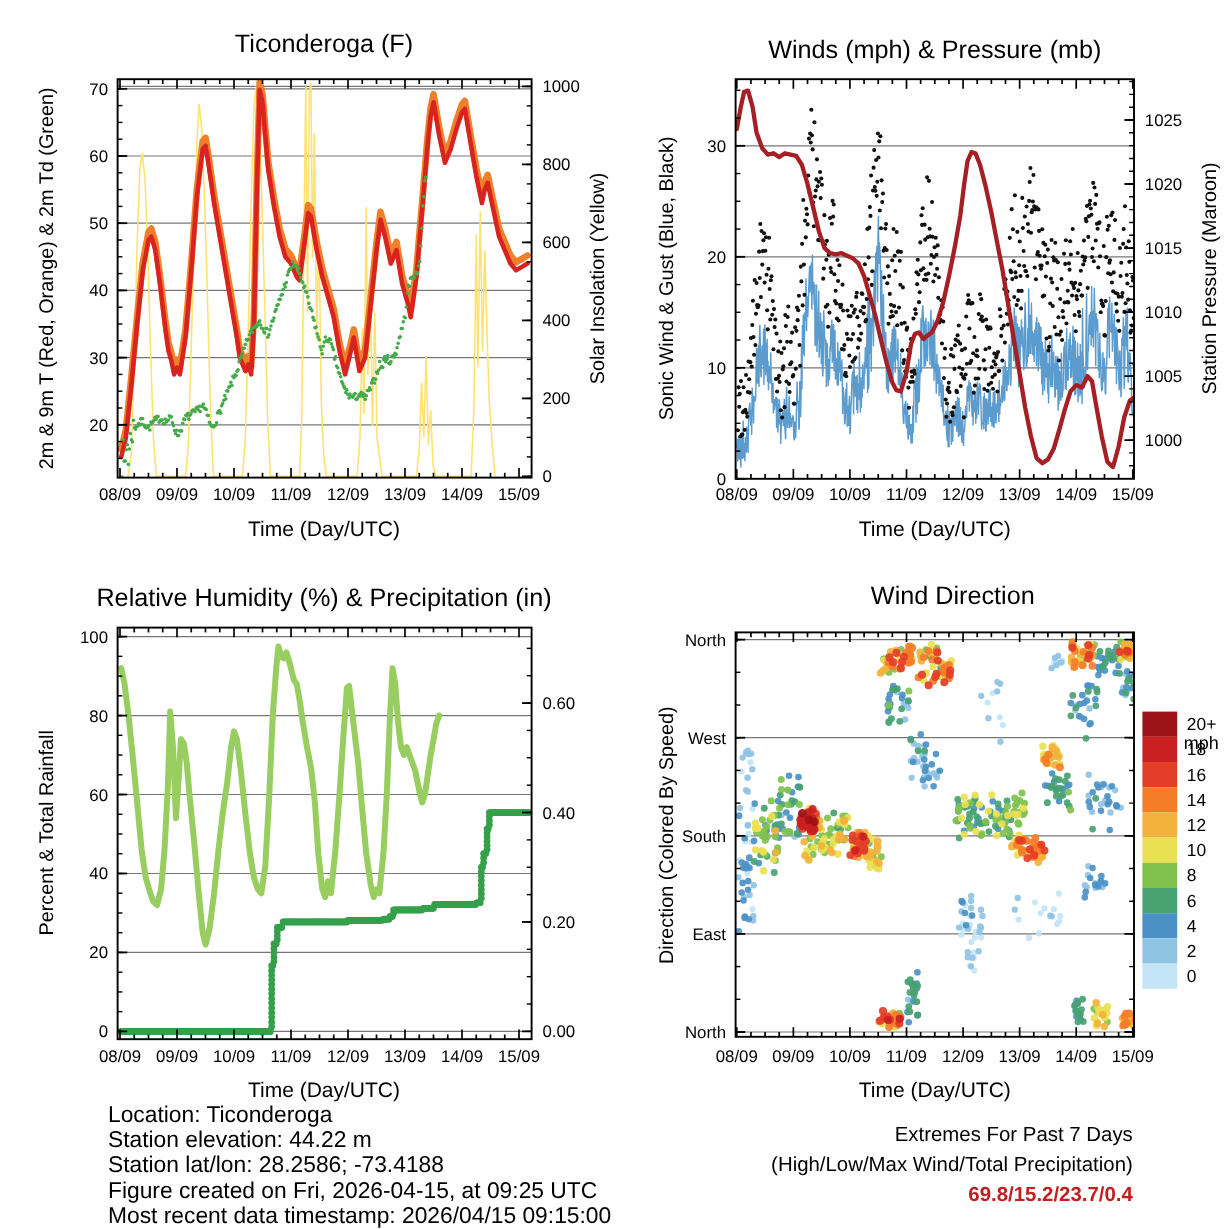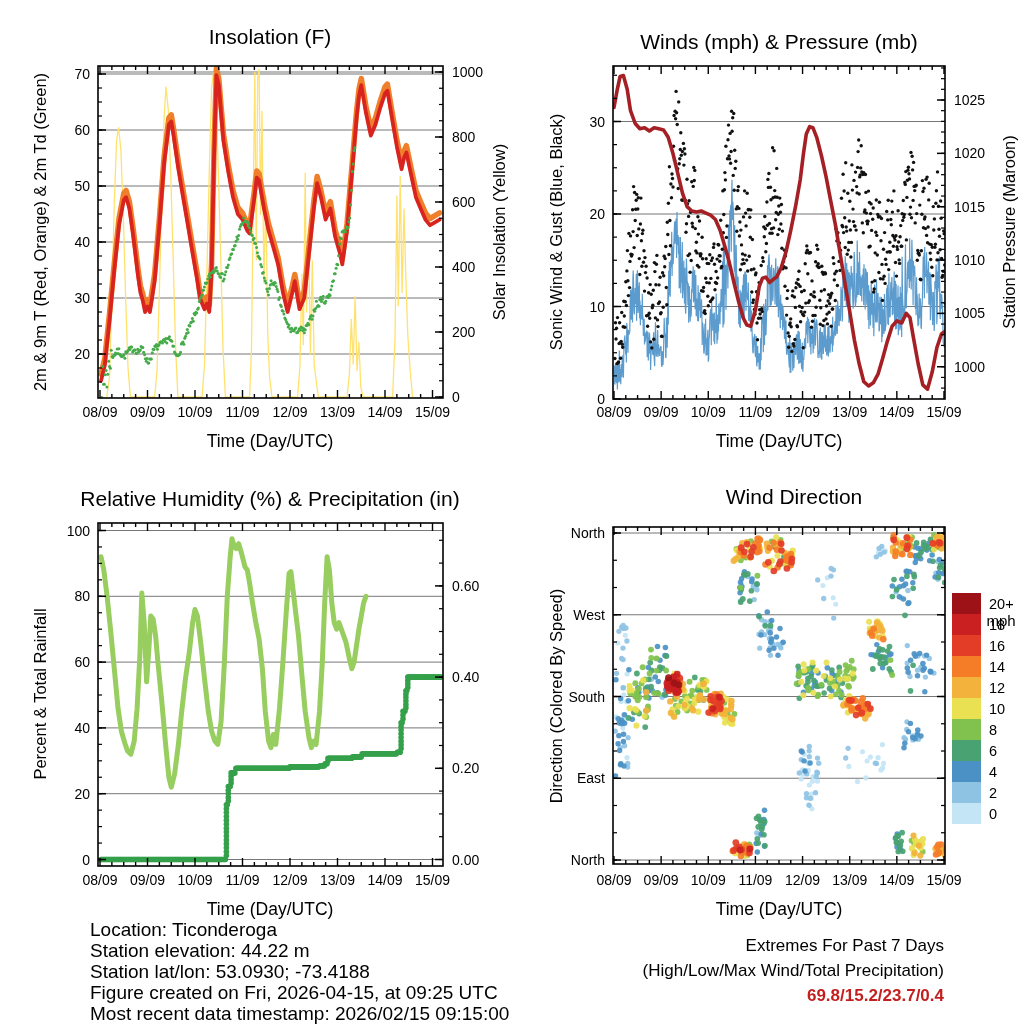--- a/index.html
+++ b/index.html
@@ -2989,41 +2989,41 @@
         <text x="989" y="755.5" font-size="14.5" fill="#000" text-anchor="start">6</text>
         <rect x="952" y="761" width="29" height="21" fill="#4b91c6"></rect>
         <text x="989" y="776.5" font-size="14.5" fill="#000" text-anchor="start">4</text>
         <rect x="952" y="782" width="29" height="21" fill="#8fc3e4"></rect>
         <text x="989" y="797.5" font-size="14.5" fill="#000" text-anchor="start">2</text>
         <rect x="952" y="803" width="29" height="21" fill="#c3e5f5"></rect>
         <text x="989" y="818.5" font-size="14.5" fill="#000" text-anchor="start">0</text>
       </g>
     </svg>
 
-  <div class="lab c title" style="left:270px;top:37px">Insolation (F)</div>
+  <div class="lab c title" style="left:270px;top:37px">Ticonderoga (F)</div>
   <div class="lab c title" style="left:779px;top:42px">Winds (mph) &amp; Pressure (mb)</div>
   <div class="lab c title" style="left:270px;top:499px">Relative Humidity (%) &amp; Precipitation (in)</div>
   <div class="lab c title" style="left:794px;top:497px">Wind Direction</div>
 
   <div class="lab c xlab" style="left:270px;top:441px">Time (Day/UTC)</div>
   <div class="lab c xlab" style="left:779px;top:441px">Time (Day/UTC)</div>
   <div class="lab c xlab" style="left:270px;top:909px">Time (Day/UTC)</div>
   <div class="lab c xlab" style="left:779px;top:909px">Time (Day/UTC)</div>
 
   <div class="lab rot ylab" style="left:40px;top:232px">2m &amp; 9m T (Red, Orange) &amp; 2m Td (Green)</div>
   <div class="lab rot ylab" style="left:499px;top:232px">Solar Insolation (Yellow)</div>
   <div class="lab rot ylab" style="left:556px;top:232px">Sonic Wind &amp; Gust (Blue, Black)</div>
   <div class="lab rot ylab" style="left:1009px;top:232px">Station Pressure (Maroon)</div>
   <div class="lab rot ylab" style="left:40px;top:694px">Percent &amp; Total Rainfall</div>
   <div class="lab rot ylab" style="left:556px;top:696px">Direction (Colored By Speed)</div>
 
   <div class="lab c mph" style="left:1001px;top:584px">mph</div>
 
   <div class="lab foot" style="left:90px;top:919px">Location: Ticonderoga</div>
   <div class="lab foot" style="left:90px;top:940px">Station elevation: 44.22 m</div>
-  <div class="lab foot" style="left:90px;top:961px">Station lat/lon: 53.0930; -73.4188</div>
+  <div class="lab foot" style="left:90px;top:961px">Station lat/lon: 28.2586; -73.4188</div>
   <div class="lab foot" style="left:90px;top:982px">Figure created on Fri, 2026-04-15, at 09:25 UTC</div>
-  <div class="lab foot" style="left:90px;top:1003px">Most recent data timestamp: 2026/02/15 09:15:00</div>
+  <div class="lab foot" style="left:90px;top:1003px">Most recent data timestamp: 2026/04/15 09:15:00</div>
 
   <div class="lab ext" style="right:80px;top:936px">Extremes For Past 7 Days</div>
   <div class="lab ext" style="right:80px;top:961px">(High/Low/Max Wind/Total Precipitation)</div>
   <div class="lab ext red" style="right:80px;top:986px">69.8/15.2/23.7/0.4</div>
 </div>
 
 </body></html>

